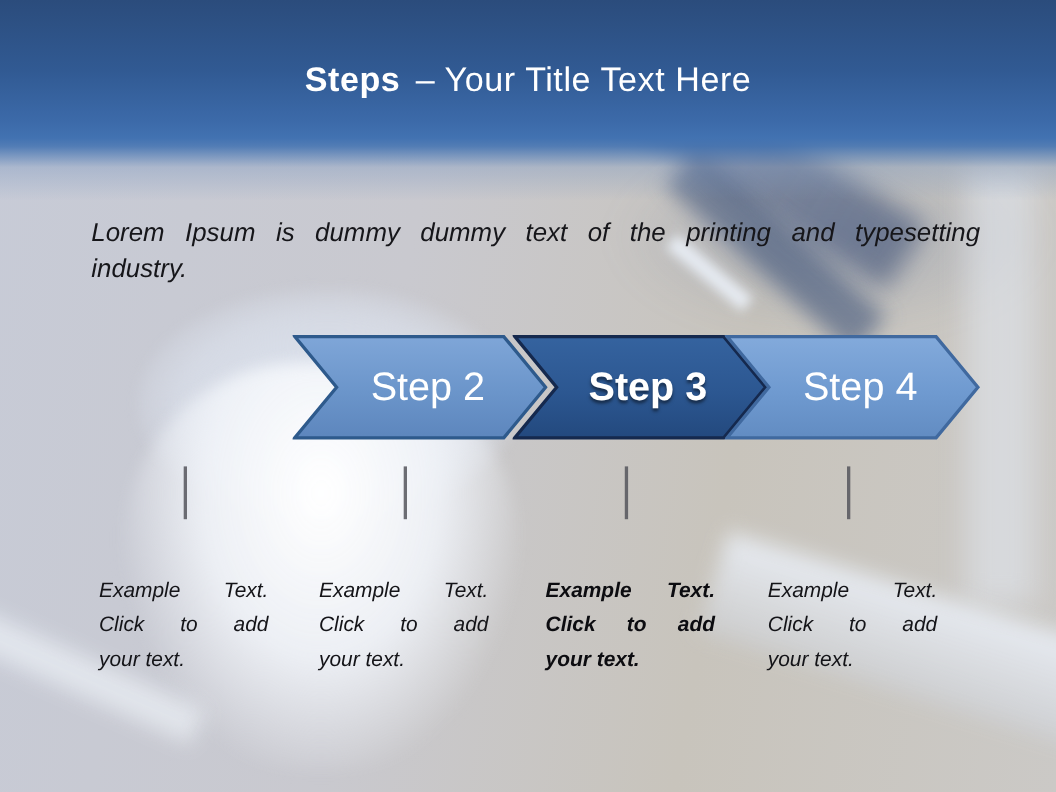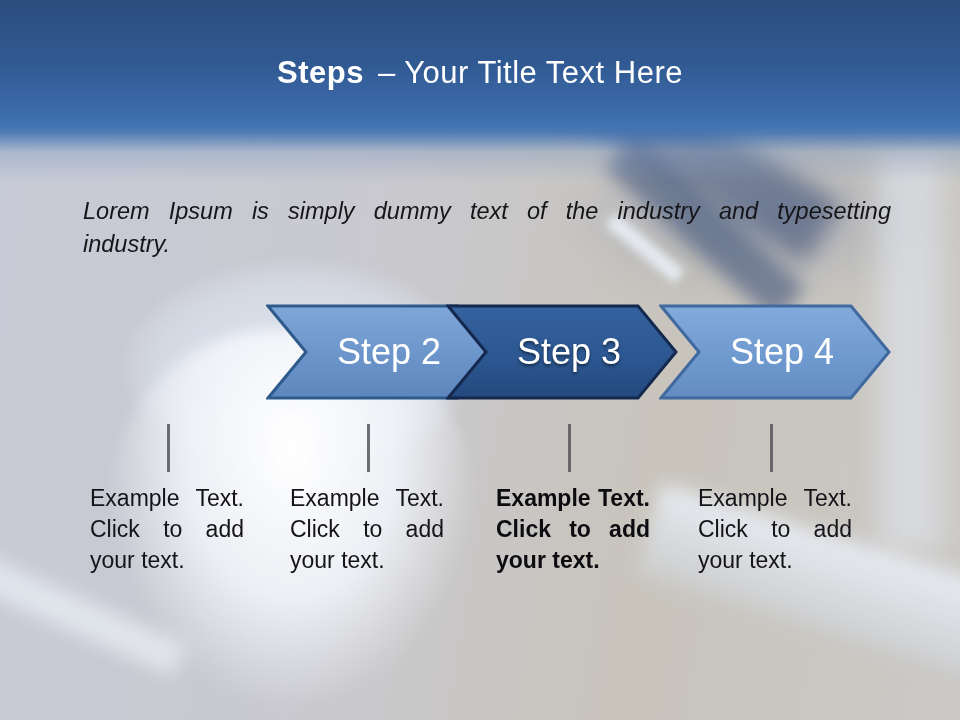--- a/index.html
+++ b/index.html
@@ -41,31 +41,31 @@
   .t-rest{margin-left:14px;font-weight:normal;}
   
   .intro{position:absolute;left:83px;top:195px;width:808px;color:#16161a;
     font-style:italic;font-size:23.5px;line-height:33px;}
   .jl{text-align:justify;text-align-last:justify;}
   
   .chevron{position:absolute;top:304px;width:232px;height:96px;}
   .chevron svg{position:absolute;left:0;top:0;display:block;}
   .chev-label{position:absolute;inset:0;display:flex;align-items:center;justify-content:center;
     padding-left:14px;color:#ffffff;font-size:36px;}
-  .c1{left:66px;} .c2{left:266px;} .c3{left:446px;} .c4{left:659px;}
+  .c1{left:66px;} .c2{left:266px;} .c3{left:466px;font-weight:bold;} .c4{left:659px;}
   .c1 polygon,.c2 polygon{fill:url(#gLight);stroke:#2e5a8c;}
   .c3 polygon{fill:url(#gDark);stroke:#15294e;}
   .c4 polygon{fill:url(#gLight2);stroke:#40699f;}
   .c3 .chev-label{text-shadow:0 2px 3px rgba(0,0,0,.5);}
   
   .tick{position:absolute;top:424px;width:3px;height:48px;background:#55555c;opacity:.85;}
   .t1{left:167px;} .t2{left:367px;} .t3{left:568px;} .t4{left:770px;}
   
-  .caption{position:absolute;top:483px;width:154px;color:#141418;
-    font-size:23px;line-height:31px;}
+  .caption{position:absolute;top:522px;width:154px;color:#141418;
+    font-style:italic;font-size:19px;line-height:31px;}
   .cap1{left:90px;} .cap2{left:290px;} .cap3{left:496px;} .cap4{left:698px;}
   .caption.bold{font-weight:bold;color:#0c0c10;}
 </style>
 </head>
 <body>
 
 <div class="slide">
 
   <div class="bg">
     <div class="bg-haze-right"></div>
@@ -79,21 +79,21 @@
     <div class="bg-streak-bl"></div>
   </div>
 
   <header class="header">
     <h1 class="title">
       <span class="t-bold">Steps</span><span class="t-rest">– Your Title Text Here</span>
     </h1>
   </header>
 
   <div class="intro">
-    <div class="jl">Lorem Ipsum is simply dummy text of the industry and typesetting</div>
+    <div class="jl">Lorem Ipsum is dummy dummy text of the printing and typesetting</div>
     <div>industry.</div>
   </div>
 
   <svg width="0" height="0" aria-hidden="true">
     <defs>
       <linearGradient id="gLight" x1="0" y1="0" x2="0" y2="1">
         <stop offset="0%" stop-color="#7fa6d8"></stop>
           <stop offset="55%" stop-color="#6b95ca"></stop>
           <stop offset="100%" stop-color="#5d86bd"></stop>
       </linearGradient>

